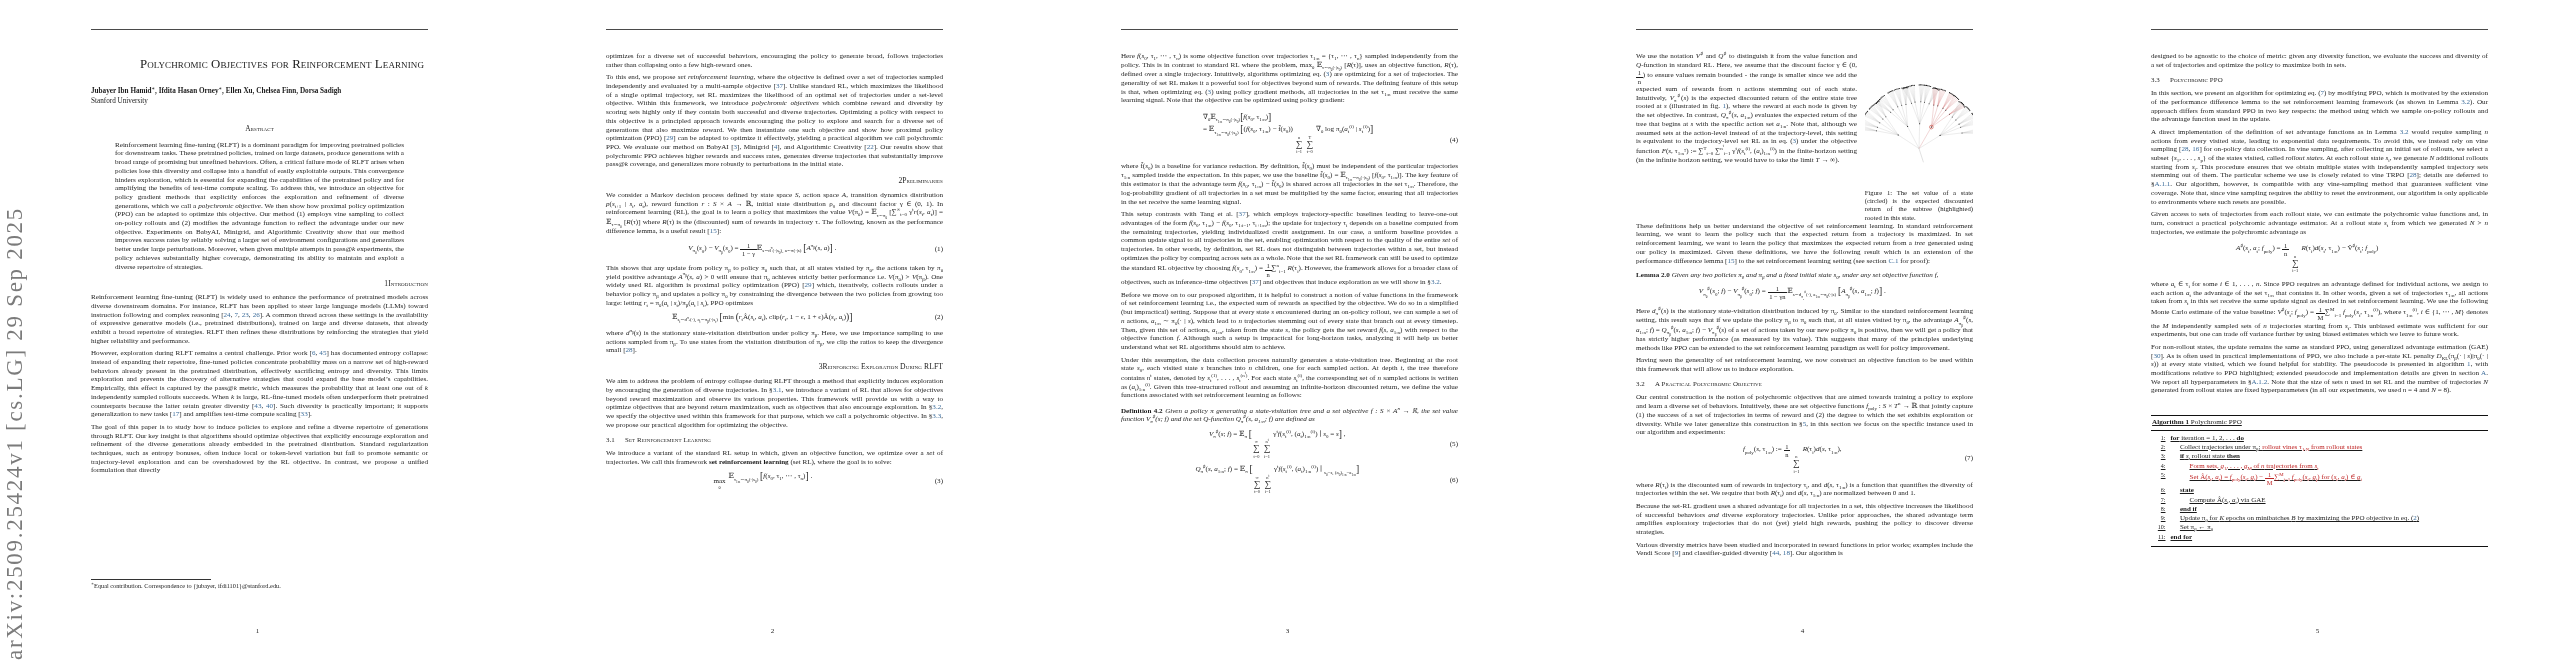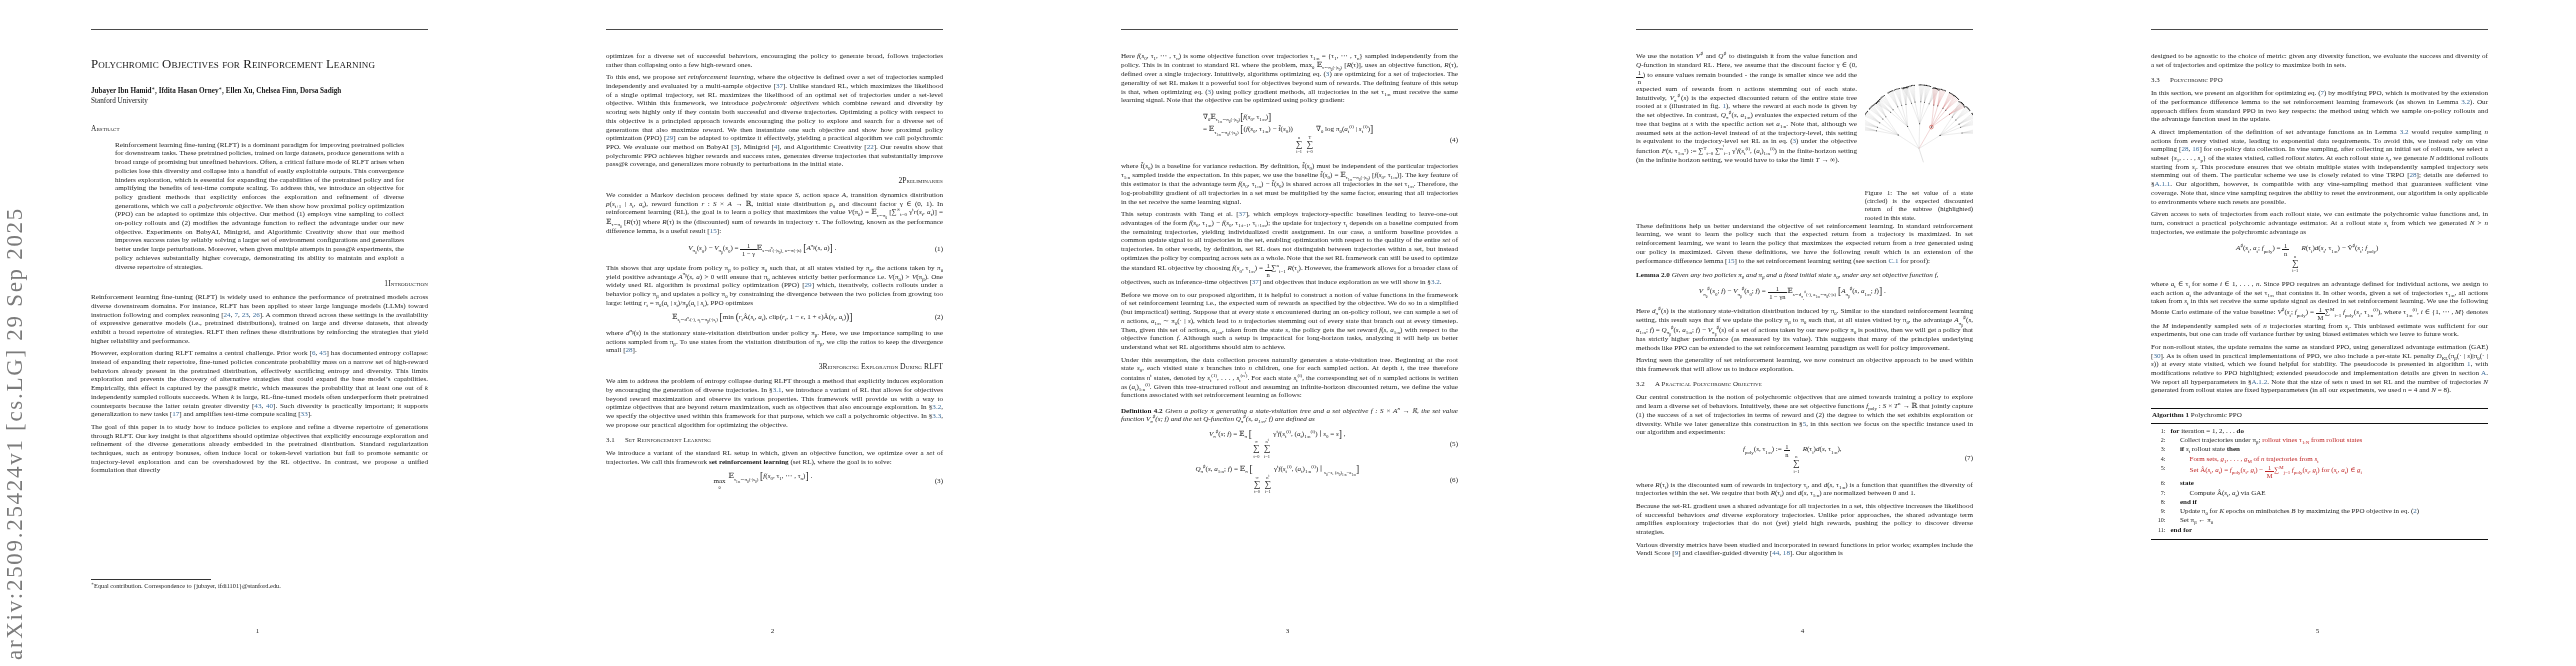--- a/index.html
+++ b/index.html
@@ -25,34 +25,34 @@
   .fr{display:inline-block;text-align:center;vertical-align:-0.9em;line-height:1.12;font-size:92%;}
   .fn{display:block;padding:0 1.7px;border-bottom:0.6px solid currentColor;}
   .fd{display:block;padding:0 1.7px;}
   .stk{display:inline-flex;flex-direction:column;align-items:center;vertical-align:-1.05em;line-height:1;margin:0 1.1px;}
   .stt,.stb{font-size:4.4px;line-height:1.15;font-style:normal;}
   .sto{font-size:9.4px;line-height:1;}
   .mstk{display:inline-flex;flex-direction:column;align-items:center;vertical-align:-0.75em;line-height:1;margin:0 1.1px;}
   .mo{font-size:inherit;line-height:1.05;}
   .mb{font-size:4.4px;line-height:1.1;}
   .bigp{font-size:135%;line-height:0;vertical-align:-0.1em;}
-  .title{font-size:12.8px;line-height:16.7px;margin:25.6px 0 0;font-weight:normal;max-width:333px;text-align:left;}
+  .title{font-size:12.8px;line-height:16.7px;margin:25.6px 0 0;font-weight:normal;max-width:333px;text-align:right;}
   .authors{margin:15px 0 0;font-size:7.2px;text-align:left;}
   .affil{margin:1.1px 0 0;font-size:7.2px;text-align:left;}
-  .abshead{font-size:7.4px;margin:19px 0 7.2px;}
+  .abshead{text-align:center;font-size:7.4px;margin:19px 0 7.2px;}
   .abstract{margin:0 24px;}
   .footnote{position:absolute;left:0;top:550px;width:100%;font-size:6.3px;line-height:7.8px;text-align:left;}
   .fnrule{width:120px;border:0;border-top:0.6px solid #333;margin:0 0 2.2px 0;}
   .pageno{position:absolute;top:627px;left:0;width:100%;text-align:center;font-size:7px;}
   .watermark{position:absolute;left:11px;top:660px;transform:rotate(-90deg);transform-origin:0 0;white-space:nowrap;font-size:23px;letter-spacing:1.7px;color:#7b7b7b;}
   .figrow{display:flex;gap:7.8px;margin-top:22px;}
   .figtext{width:221px;flex:0 0 221px;}
   .figcol{flex:1;text-align:left;}
   .figcap{font-size:6.7px;line-height:8.2px;text-align:justify;margin:2.2px 0 0;}
-  .alg{margin-top:13px;border-top:0.8px solid #111;border-bottom:0.8px solid #111;text-align:left;}
+  .alg{margin-top:20px;border-top:0.8px solid #111;border-bottom:0.8px solid #111;text-align:left;text-decoration:underline;}
   .alghd{padding:2.2px 1.1px 2.8px;border-bottom:0.6px solid #111;font-size:7.1px;}
   .algbody{padding:2.8px 0 4.4px;}
   .algline{display:flex;font-size:7px;line-height:9.3px;}
   .algno{flex:0 0 14.5px;text-align:right;padding-right:5px;font-size:6px;}
   .algtxt{flex:1;}
 </style>
 </head>
 <body>
 
 <div class="sheet">
@@ -485,21 +485,21 @@
           <p class="figcap">Figure 1:  The set value of a state (circled) is the expected discounted return of the subtree (highlighted) rooted in this state.</p>
         </div>
       </div>
       <p class="p">These definitions help us better understand the objective of set reinforcement learning. In standard reinforcement learning, we want to learn the policy such that the expected return from a trajectory is maximized. In set reinforcement learning, we want to learn the policy that maximizes the expected return from a <i>tree</i> generated using our policy is maximized. Given these definitions, we have the following result which is an extension of the performance difference lemma  [<span class="lnk">15</span>] to the set reinforcement learning setting (see section <span class="lnk">C.1</span> for proof):</p>
       <p class="p" style="margin-top:5.6px"><b>Lemma 2.0</b>  <i>Given any two policies π<sub>θ</sub> and π<sub>β</sub> and a fixed initial state s<sub>0</sub>, under any set objective function f,</i></p>
       <div class="eq">
         <span class="eqbody"><i>V</i><sub>π<sub>θ</sub></sub><sup>♯</sup>(<i>s</i><sub>0</sub>; <i>f</i>) − <i>V</i><sub>π<sub>β</sub></sub><sup>♯</sup>(<i>s</i><sub>0</sub>; <i>f</i>) = <span class="fr"><span class="fn">1</span><span class="fd">1 − γn</span></span>𝔼<sub>s∼d<sub>π<sub>θ</sub></sub><sup>♯</sup>(·), a<sub>1:n</sub>∼π<sub>θ</sub>(·|s)</sub> <span class="bigp">[</span><i>A</i><sub>π<sub>β</sub></sub><sup>♯</sup>(<i>s</i>, <i>a</i><sub>1:n</sub>; <i>f</i>)<span class="bigp">]</span> .</span>
         <span class="eqno"></span>
       </div>
       <p class="p">Here <i>d</i><sub>π</sub><sup>♯</sup>(<i>s</i>) is the stationary state-visitation distribution induced by π<sub>θ</sub>. Similar to the standard reinforcement learning setting, this result says that if we update the policy π<sub>β</sub> to π<sub>θ</sub> such that, at all states visited by π<sub>θ</sub>, the advantage <i>A</i><sub>π<sub>β</sub></sub><sup>♯</sup>(<i>s</i>, <i>a</i><sub>1:n</sub>; <i>f</i>) = <i>Q</i><sub>π<sub>β</sub></sub><sup>♯</sup>(<i>s</i>, <i>a</i><sub>1:n</sub>; <i>f</i>) − <i>V</i><sub>π<sub>β</sub></sub><sup>♯</sup>(<i>s</i>) of a set of actions taken by our new policy π<sub>θ</sub> is positive, then we will get a policy that has strictly higher performance (as measured by its value). This suggests that many of the principles underlying methods like PPO can be extended to the set reinforcement learning paradigm as well for policy improvement.</p>
-      <p class="p">Having seen the generality of set reinforcement learning, we now construct an objective approach to be used within this framework that will allow us to induce exploration.</p>
+      <p class="p">Having seen the generality of set reinforcement learning, we now construct an objective function to be used within this framework that will allow us to induce exploration.</p>
       <h3 class="sub"><span class="secno">3.2</span><span class="sc">A Practical Polychromic Objective</span></h3>
       <p class="p">Our central construction is the notion of polychromic objectives that are aimed towards training a policy to explore and learn a diverse set of behaviors. Intuitively, these are set objective functions <i>f</i><sub>poly</sub> : <i>S</i> × <i>T</i><sup>n</sup> → ℝ that jointly capture (1) the success of a set of trajectories in terms of reward and (2) the degree to which the set exhibits exploration or diversity. While we later generalize this construction in §<span class="lnk">5</span>, in this section we focus on the specific instance used in our algorithm and experiments:</p>
       <div class="eq">
         <span class="eqbody"><i>f</i><sub>poly</sub>(<i>s</i>, τ<sub>1:n</sub>) := <span class="fr"><span class="fn">1</span><span class="fd">n</span></span> <span class="stk">
               <span class="stt">n</span>
               <span class="sto">∑</span>
               <span class="stb">i=1</span>
             </span> <i>R</i>(τ<sub>i</sub>)<i>d</i>(<i>s</i>, τ<sub>1:n</sub>),</span>
         <span class="eqno">(7)</span>
       </div>

